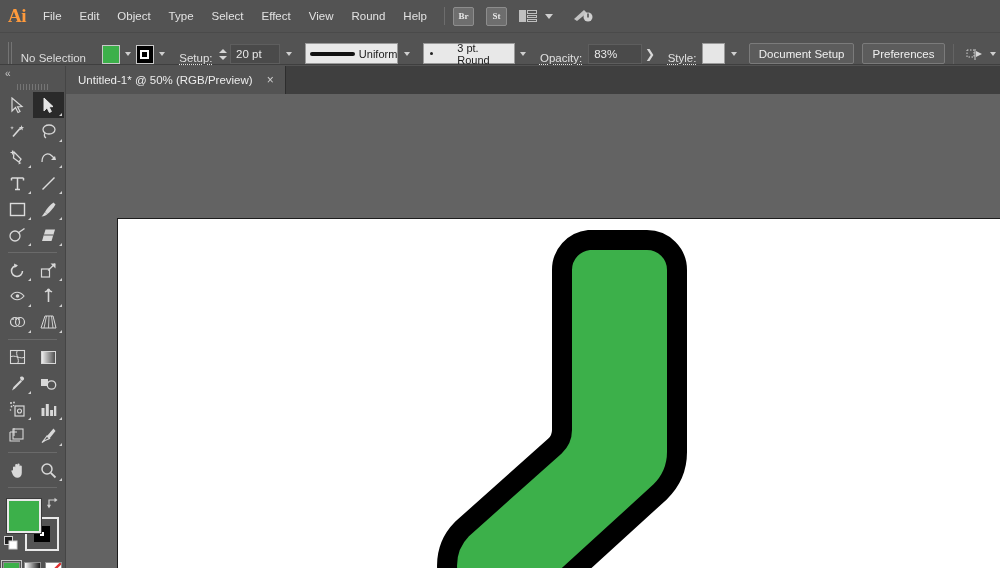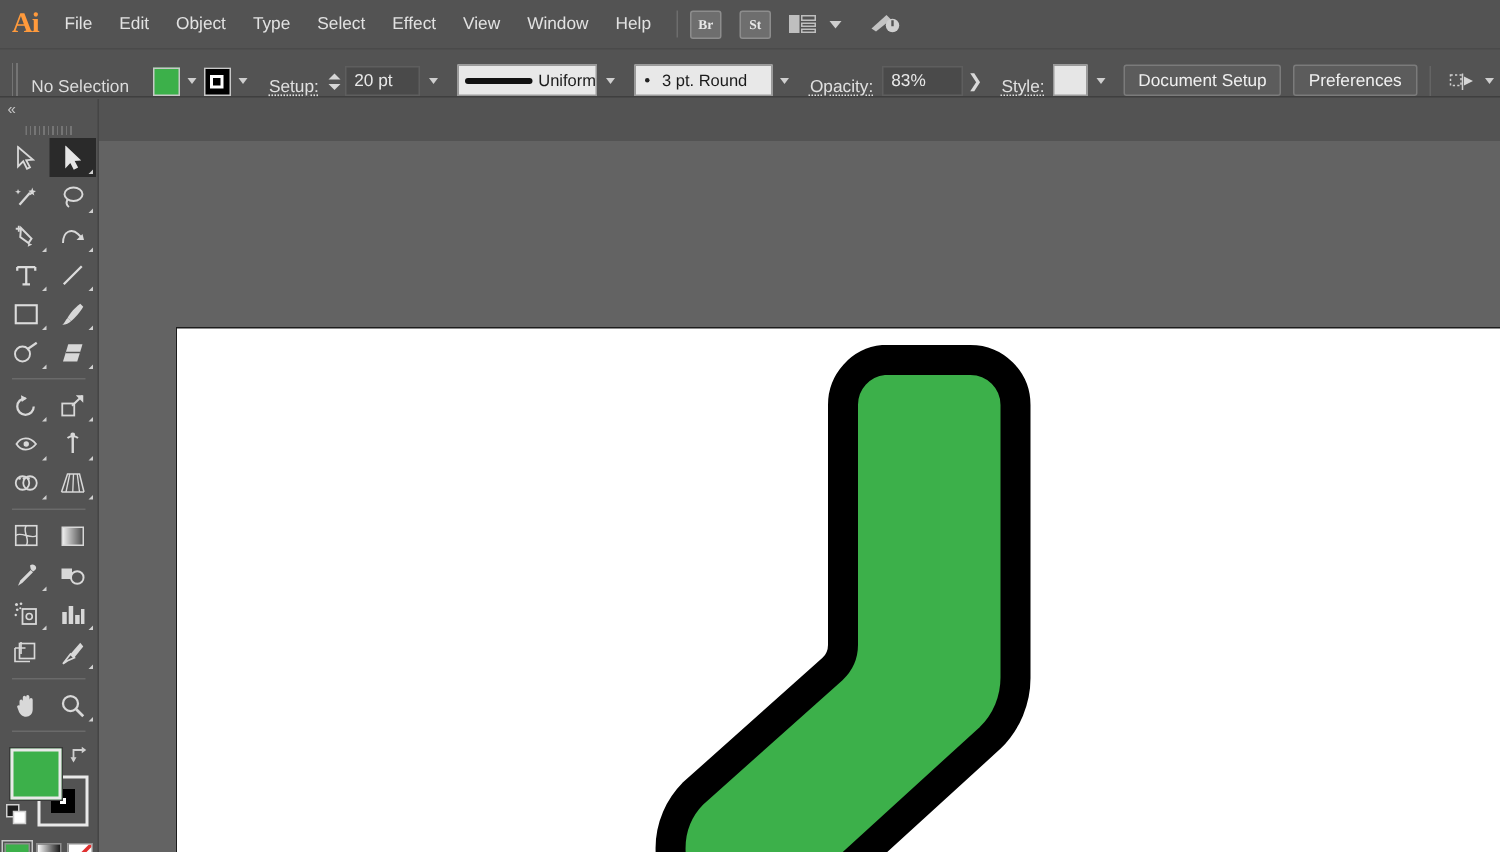--- a/index.html
+++ b/index.html
@@ -182,21 +182,21 @@
   .combo {
     height: 21px;
     background: #e8e8e8;
     border: 1px solid #9a9a9a;
     box-sizing: border-box;
     display: flex; align-items: center;
     color: #1a1a1a;
     font-size: 11px;
   }
   .combo.profile { width: 93px; padding-left: 4px; gap: 4px; }
-  .combo.brush   { width: 95px; padding-left: 6px; gap: 8px; }
+  .combo.brush   { width: 95px; padding-left: 6px; gap: 24px; }
   .profile-line {
     width: 48px; height: 4px;
     background: #111;
     border-radius: 2px;
   }
   .brush-dot {
     width: 3px; height: 3px;
     border-radius: 50%;
     background: #222;
   }
@@ -404,21 +404,21 @@
   <div class="menubar">
     <div class="ai-logo">Ai</div>
 
     <div class="menu-item">File</div>
     <div class="menu-item">Edit</div>
     <div class="menu-item">Object</div>
     <div class="menu-item">Type</div>
     <div class="menu-item">Select</div>
     <div class="menu-item">Effect</div>
     <div class="menu-item">View</div>
-    <div class="menu-item">Window</div>
+    <div class="menu-item">Round</div>
     <div class="menu-item">Help</div>
 
     <div class="menu-sep"></div>
 
     <div class="app-chip">Br</div>
     <div class="app-chip">St</div>
 
     <div class="arrange-icon">
       <svg width="18" height="14" viewBox="0 0 18 14">
         <rect x="0.5" y="1.5" width="6" height="11" fill="#bfbfbf" stroke="#bfbfbf"></rect>
@@ -507,20 +507,26 @@
         <rect x="1" y="3" width="7" height="7" fill="none" stroke="#cfcfcf" stroke-dasharray="1.5 1.5"></rect>
         <path d="M9 2 L9 13" stroke="#cfcfcf" stroke-width="1"></path>
         <path d="M10 4 L16 7 L10 10 Z" fill="#d6d6d6"></path>
       </svg>
     </div>
     <div class="dd-btn">
         <span class="chev chev-sm"></span>
       </div>
   </div>
 
+  <div class="tabbar">
+    <div class="doc-tab">
+      <span class="title">Untitled-1* @ 50% (RGB/Preview)</span>
+      <span class="tab-close">×</span>
+    </div>
+  </div>
 
   <div class="toolbar">
     <div class="tb-collapse">«</div>
     <div class="tb-grip">
         <i></i>
       </div>
 
     <div class="tb-grid">
       <div class="tool">
         <svg width="15" height="17" viewBox="0 0 15 17">

